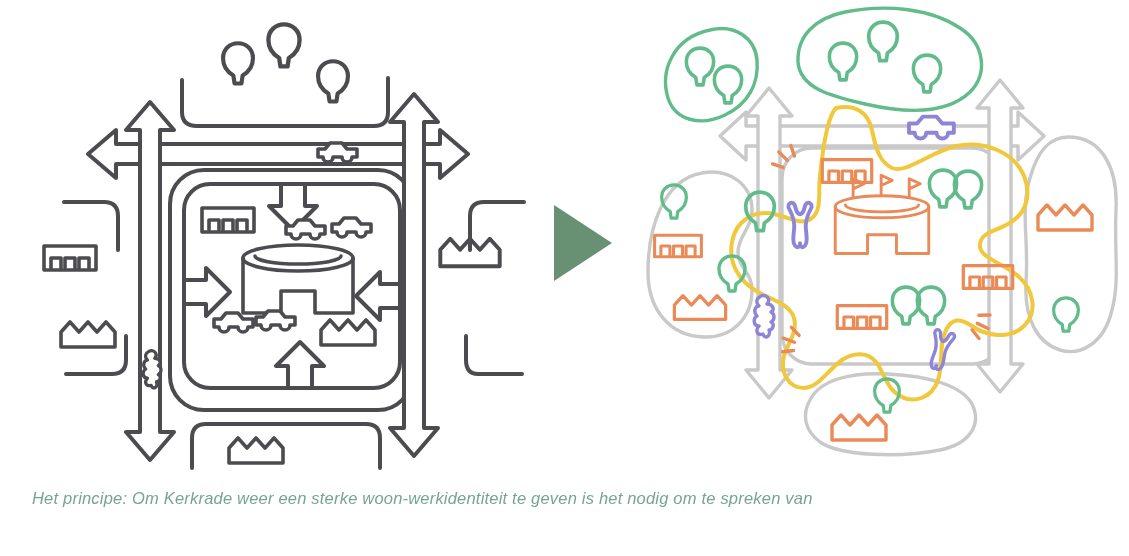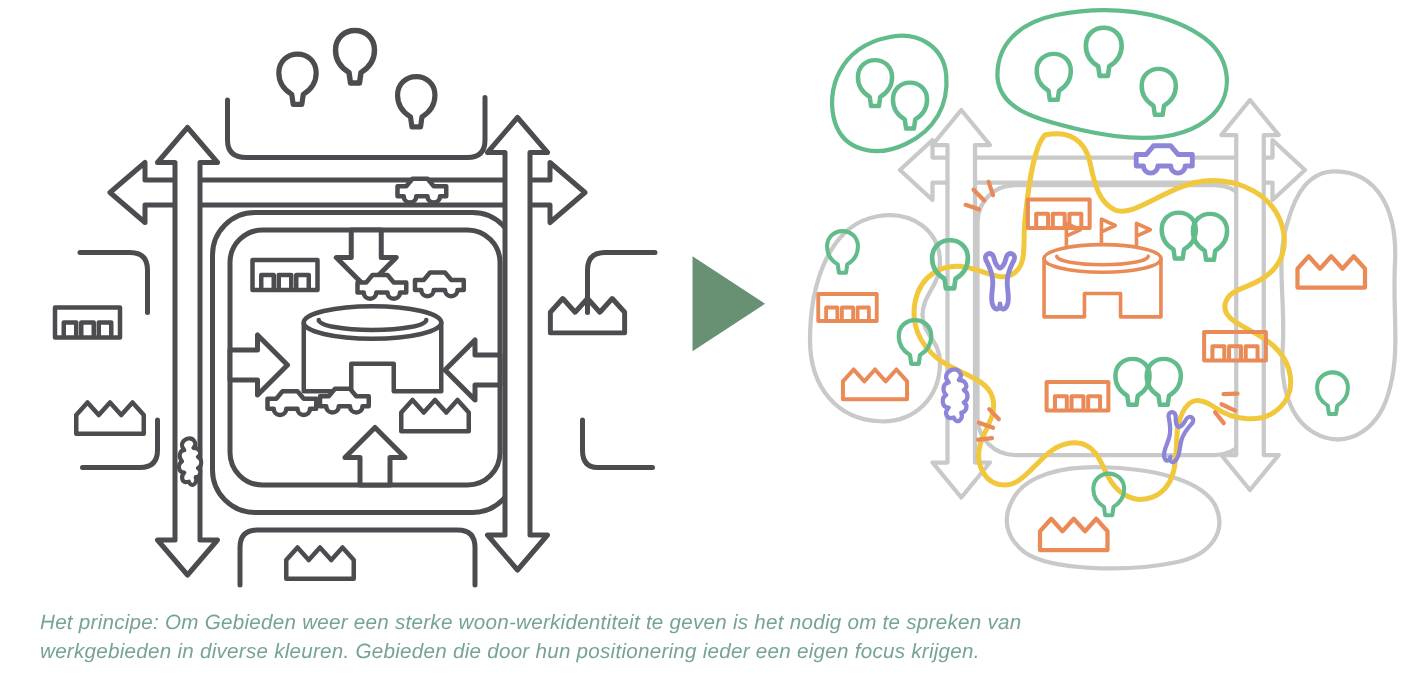--- a/index.html
+++ b/index.html
@@ -165,17 +165,16 @@
       <g class="c-purple">
         <use href="#car" transform="translate(292,127) scale(1.15)"></use>
         <use href="#person" transform="translate(160,227) scale(1.15)"></use>
         <use href="#person" transform="translate(300,352) rotate(15)"></use>
         <use href="#roadblob" transform="translate(124,317)"></use>
       </g>
     </g>
   </svg>
 
   <div class="caption">
-    <div>Het principe: Om Gebieden weer een sterke woon-werkidentiteit te geven is het nodig om te spreken van</div>
-    <div>werkgebieden in diverse kleuren. Gebieden die door hun positionering ieder een eigen focus krijgen.</div>
+    <div>Het principe: Om Kerkrade weer een sterke woon-werkidentiteit te geven is het nodig om te spreken van</div>
   </div>
 
 </div>
 
 </body></html>

